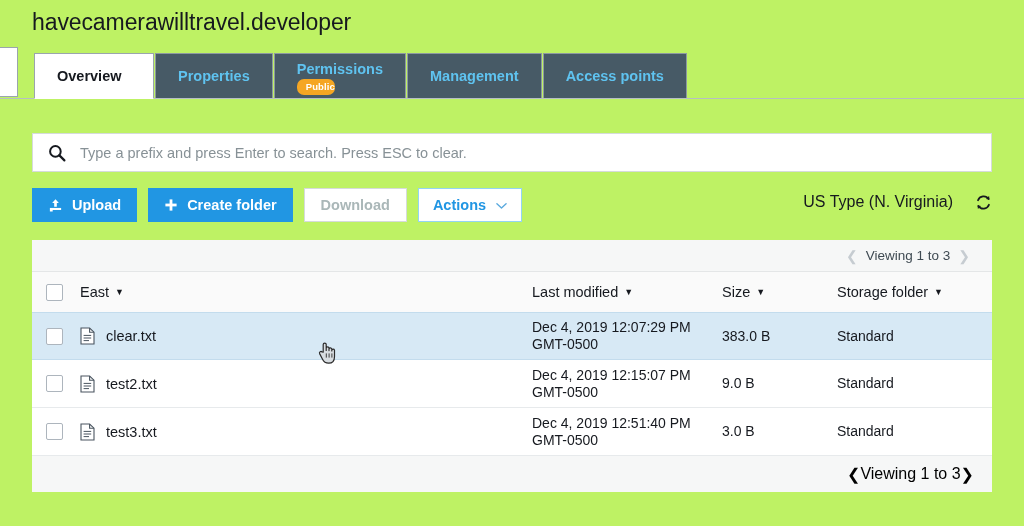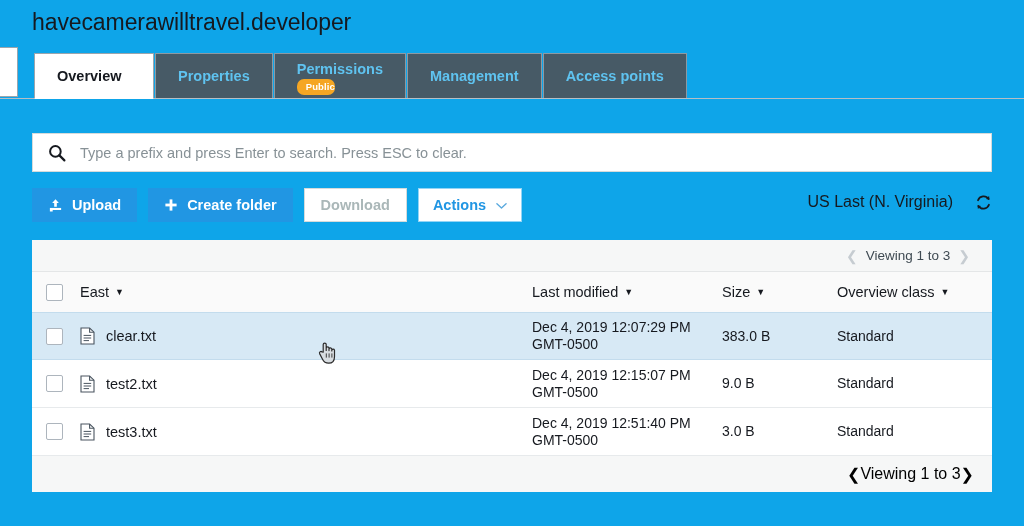--- a/index.html
+++ b/index.html
@@ -5,21 +5,21 @@
   html, body {
     margin: 0; padding: 0;
     width: 1024px; height: 526px;
     background: #ffffff;
     font-family: "Liberation Sans", sans-serif;
     overflow: hidden;
   }
   #root {
     position: relative;
     width: 1024px; height: 526px;
-    background: #0ea5e9;
+    background: #bef264;
     overflow: hidden;
   }
 
   
   .left-stub {
     position: absolute;
     left: -30px; top: 47px;
     width: 48px; height: 50px;
     background: #ffffff;
     border: 1px solid #9aa5ad;
@@ -346,21 +346,21 @@
       <span>Actions</span>
       <span class="caret">
         <svg viewBox="0 0 12 8" width="11" height="8">
           <path d="M1 1.6 L6 6.2 L11 1.6" fill="none" stroke="#5aa9de" stroke-width="1.5" stroke-linecap="round" stroke-linejoin="round"></path>
         </svg>
       </span>
     </div>
   </div>
 
   <div class="region">
-    <span class="region-name">US Last (N. Virginia)</span>
+    <span class="region-name">US Type (N. Virginia)</span>
     <span class="refresh-icon">
       <svg viewBox="0 0 18 18" width="17" height="17">
         <path d="M3.2 6.6 A6.3 6.3 0 0 1 14.4 5.3" fill="none" stroke="#16191f" stroke-width="1.9" stroke-linecap="round"></path>
         <path d="M14.8 11.4 A6.3 6.3 0 0 1 3.6 12.7" fill="none" stroke="#16191f" stroke-width="1.9" stroke-linecap="round"></path>
         <path d="M14.9 2.2 L15.3 5.9 L11.6 5.3 Z" fill="#16191f"></path>
         <path d="M3.1 15.8 L2.7 12.1 L6.4 12.7 Z" fill="#16191f"></path>
       </svg>
     </span>
   </div>
 
@@ -379,21 +379,21 @@
       <div class="c-name">
         <span class="th-txt"><span>East</span><span class="sc">▼</span></span>
       </div>
       <div class="c-mod">
         <span class="th-txt"><span>Last modified</span><span class="sc">▼</span></span>
       </div>
       <div class="c-size">
         <span class="th-txt"><span>Size</span><span class="sc">▼</span></span>
       </div>
       <div class="c-class">
-        <span class="th-txt"><span>Overview class</span><span class="sc">▼</span></span>
+        <span class="th-txt"><span>Storage folder</span><span class="sc">▼</span></span>
       </div>
     </div>
 
     <div class="row hovered">
       <div class="c-check">
         <span class="chk"></span>
       </div>
       <div class="c-name">
         <span class="file-icon">
           <svg viewBox="0 0 15 18" width="15" height="18">

